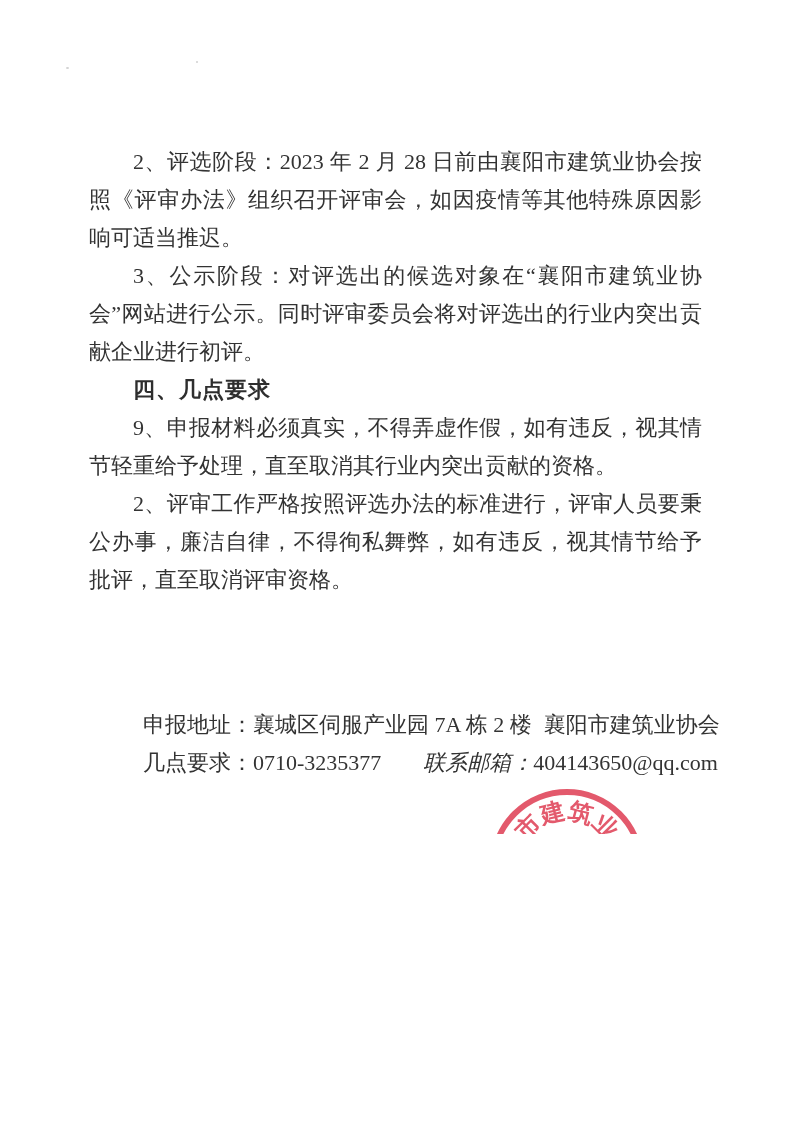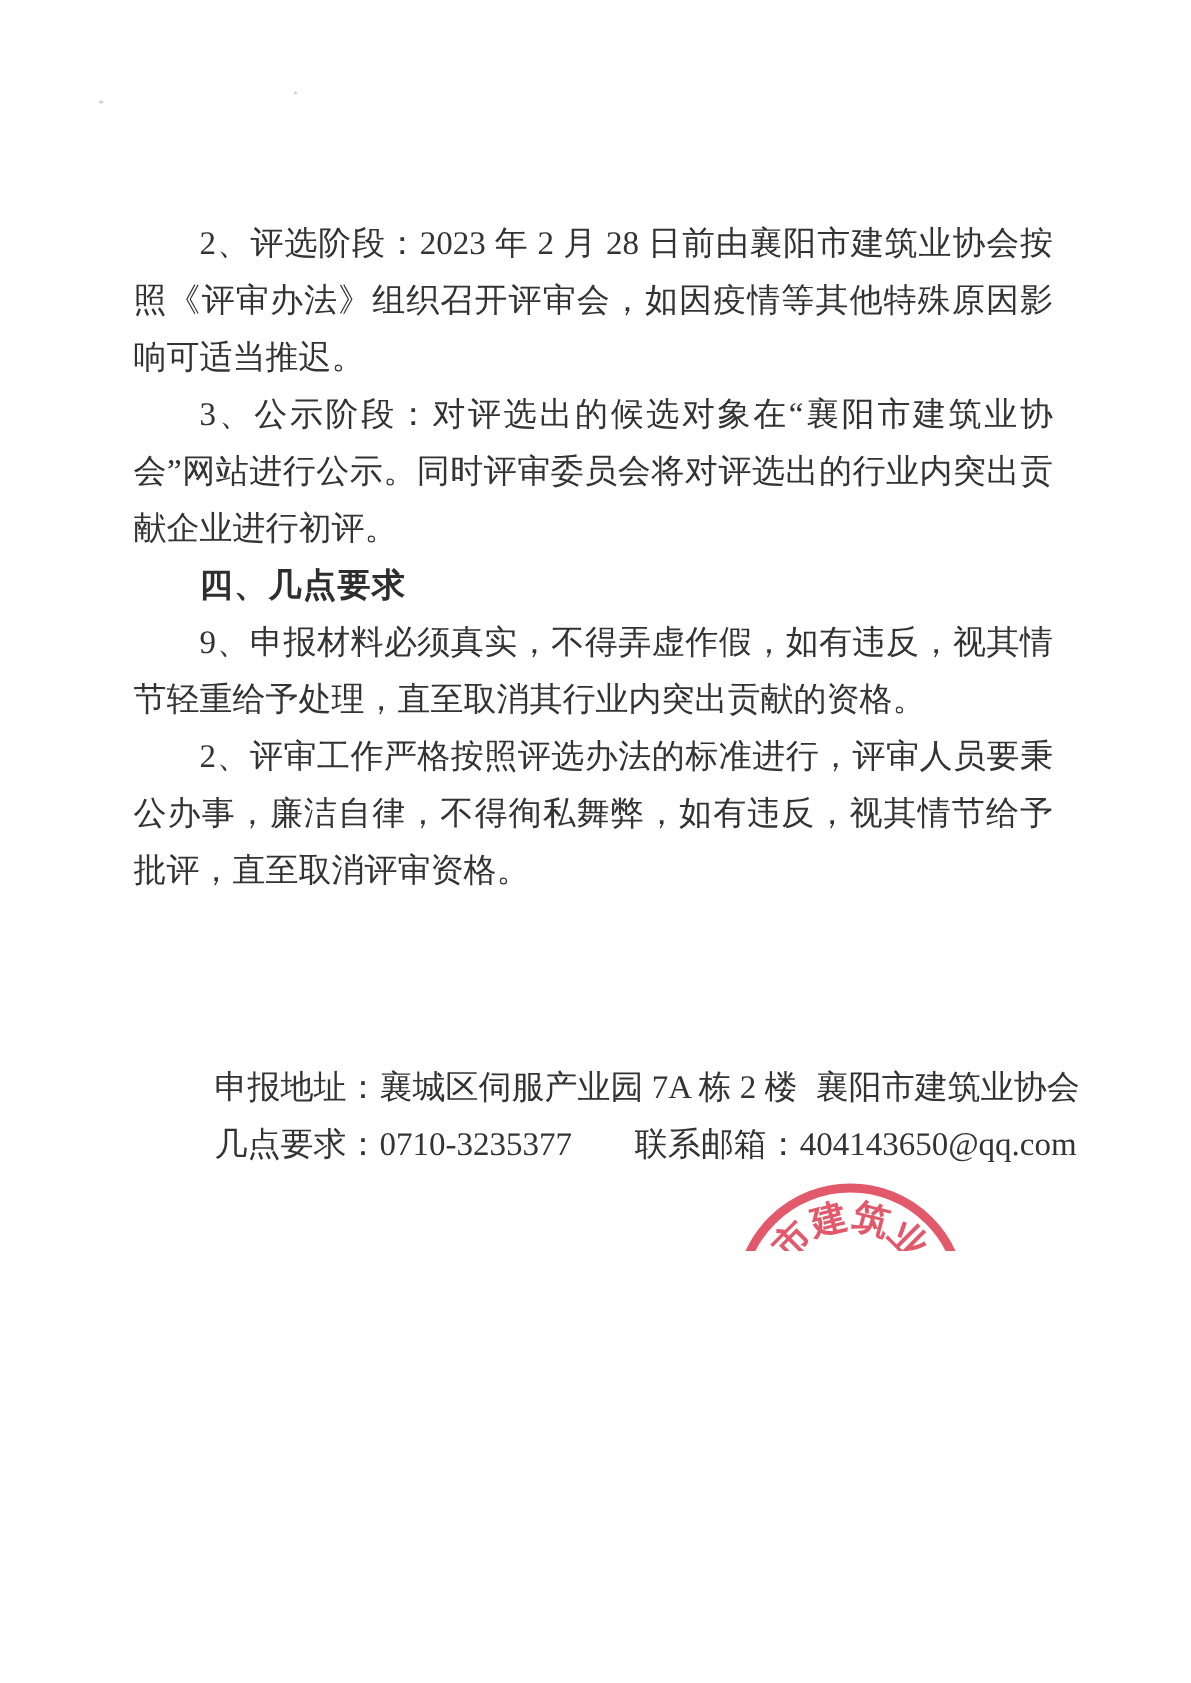--- a/index.html
+++ b/index.html
@@ -38,21 +38,21 @@
   .contact {
     position: absolute;
     left: 143px;
     top: 706px;
     width: 580px;
     font-size: 22px;
     line-height: 38px;
   }
   .contact p { margin: 0; }
   .org { margin-left: 0.55em; }
-  .email-label { margin-left: 1.9em; }
+  .email-label { margin-left: 1.9em; font-style: italic; }
   .date-line {
     position: absolute;
     left: 475px;
     top: 897px;
     font-size: 23px;
     color: #2a2a2a;
     letter-spacing: 1px;
     z-index: 1;
   }
   .seal {

